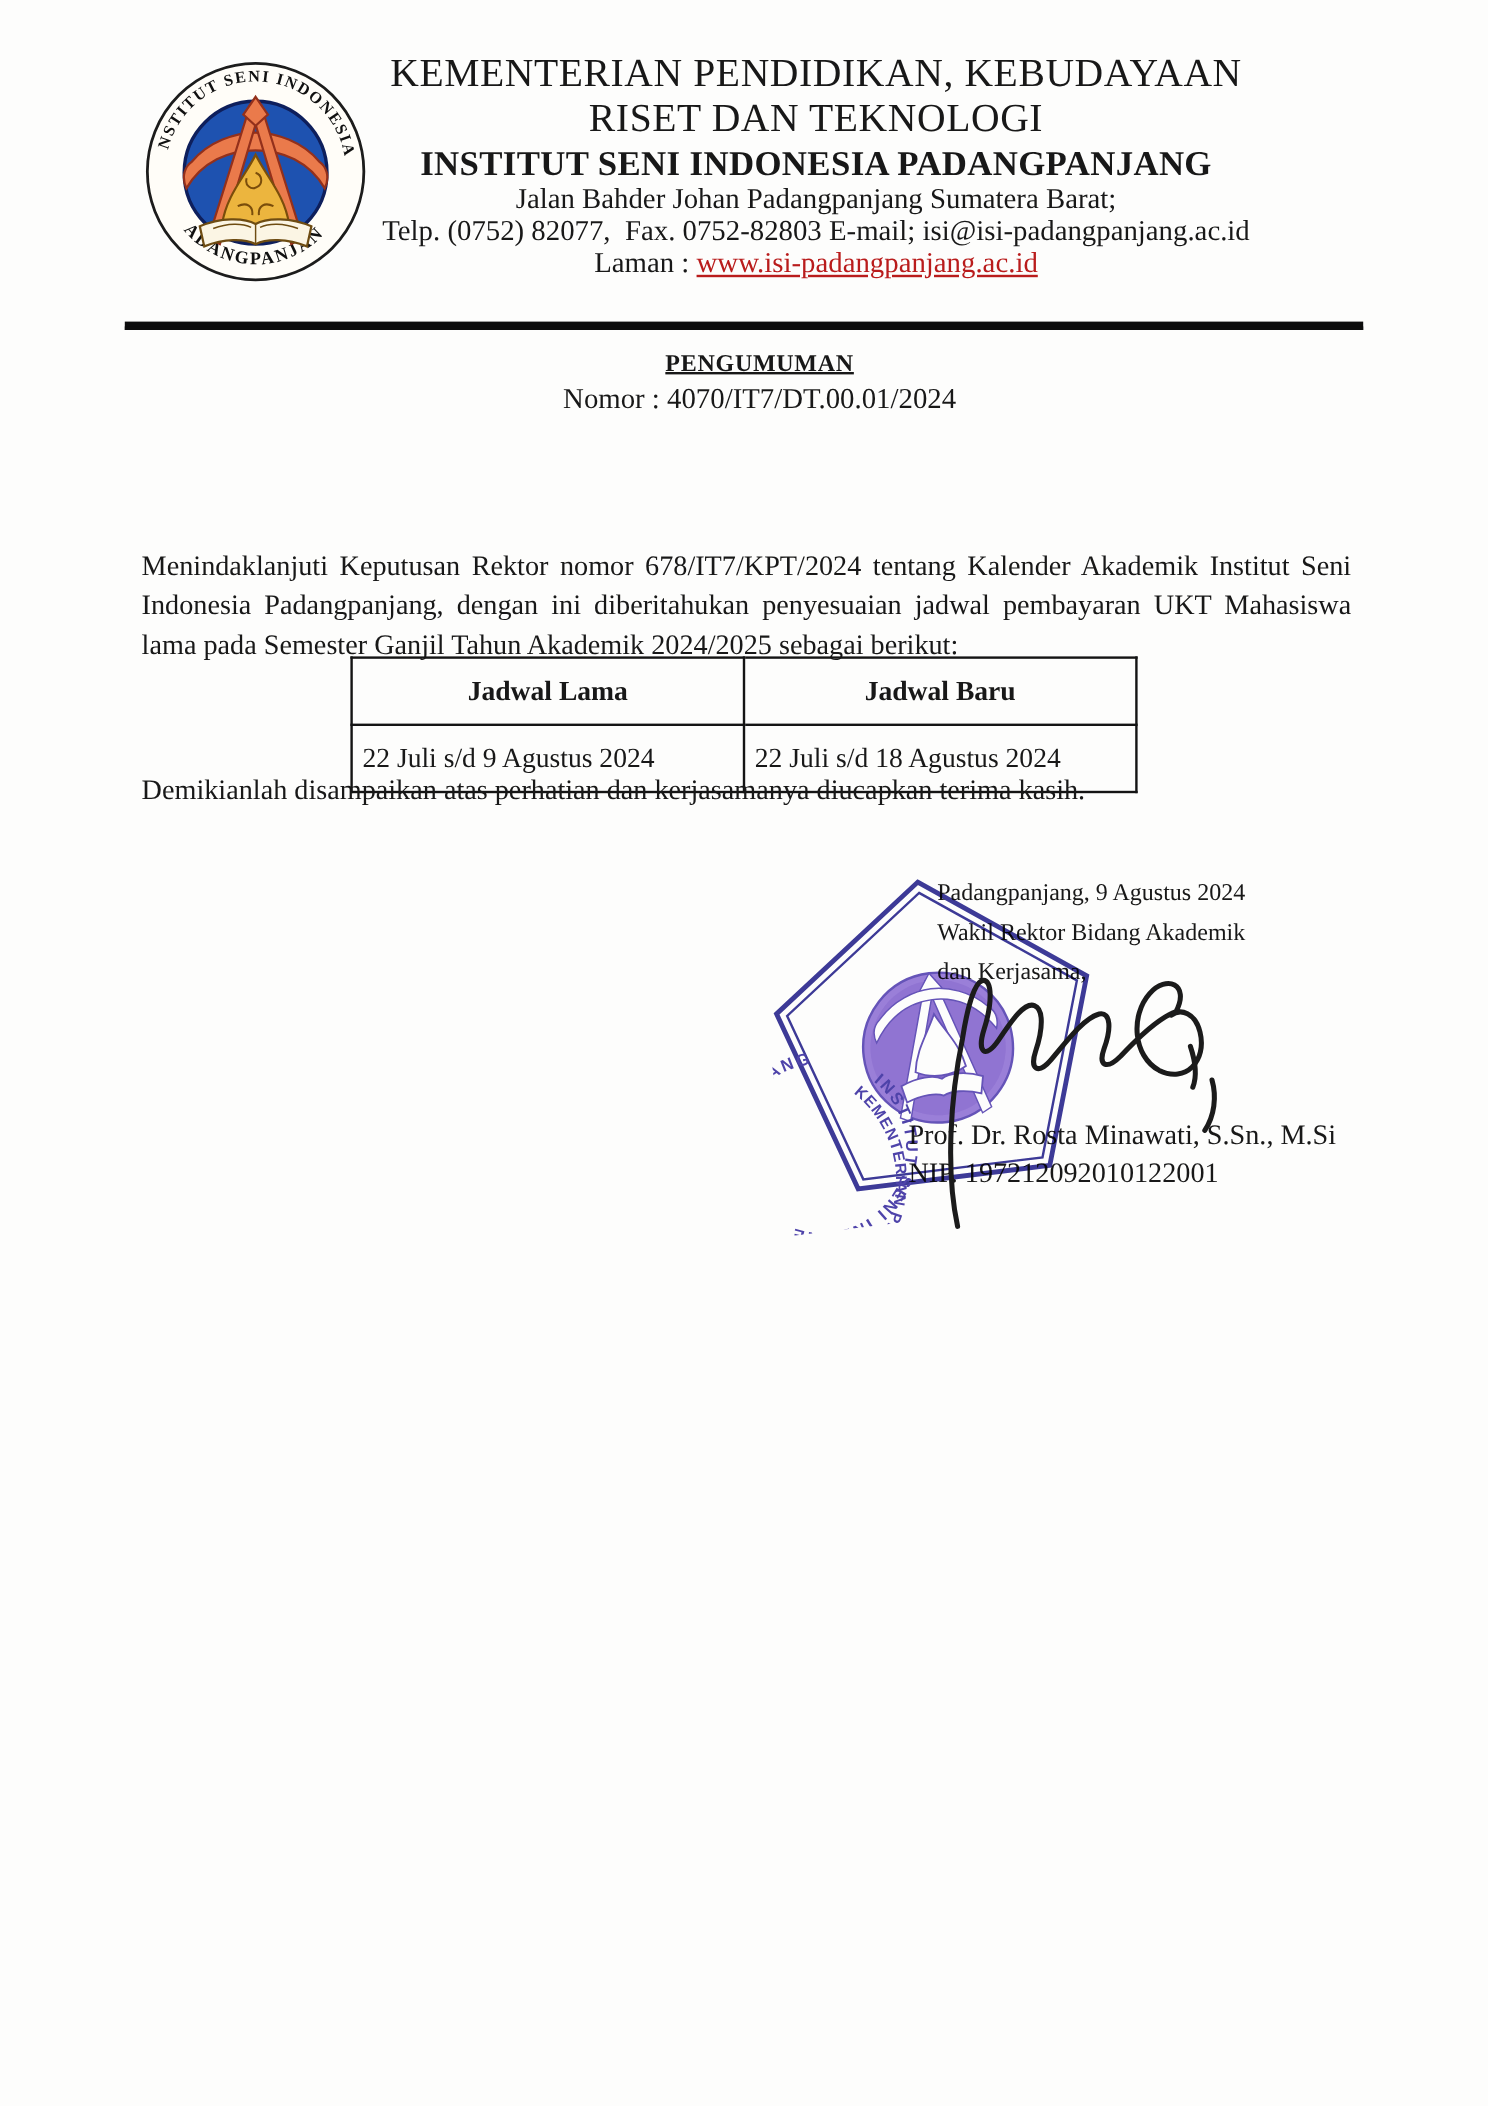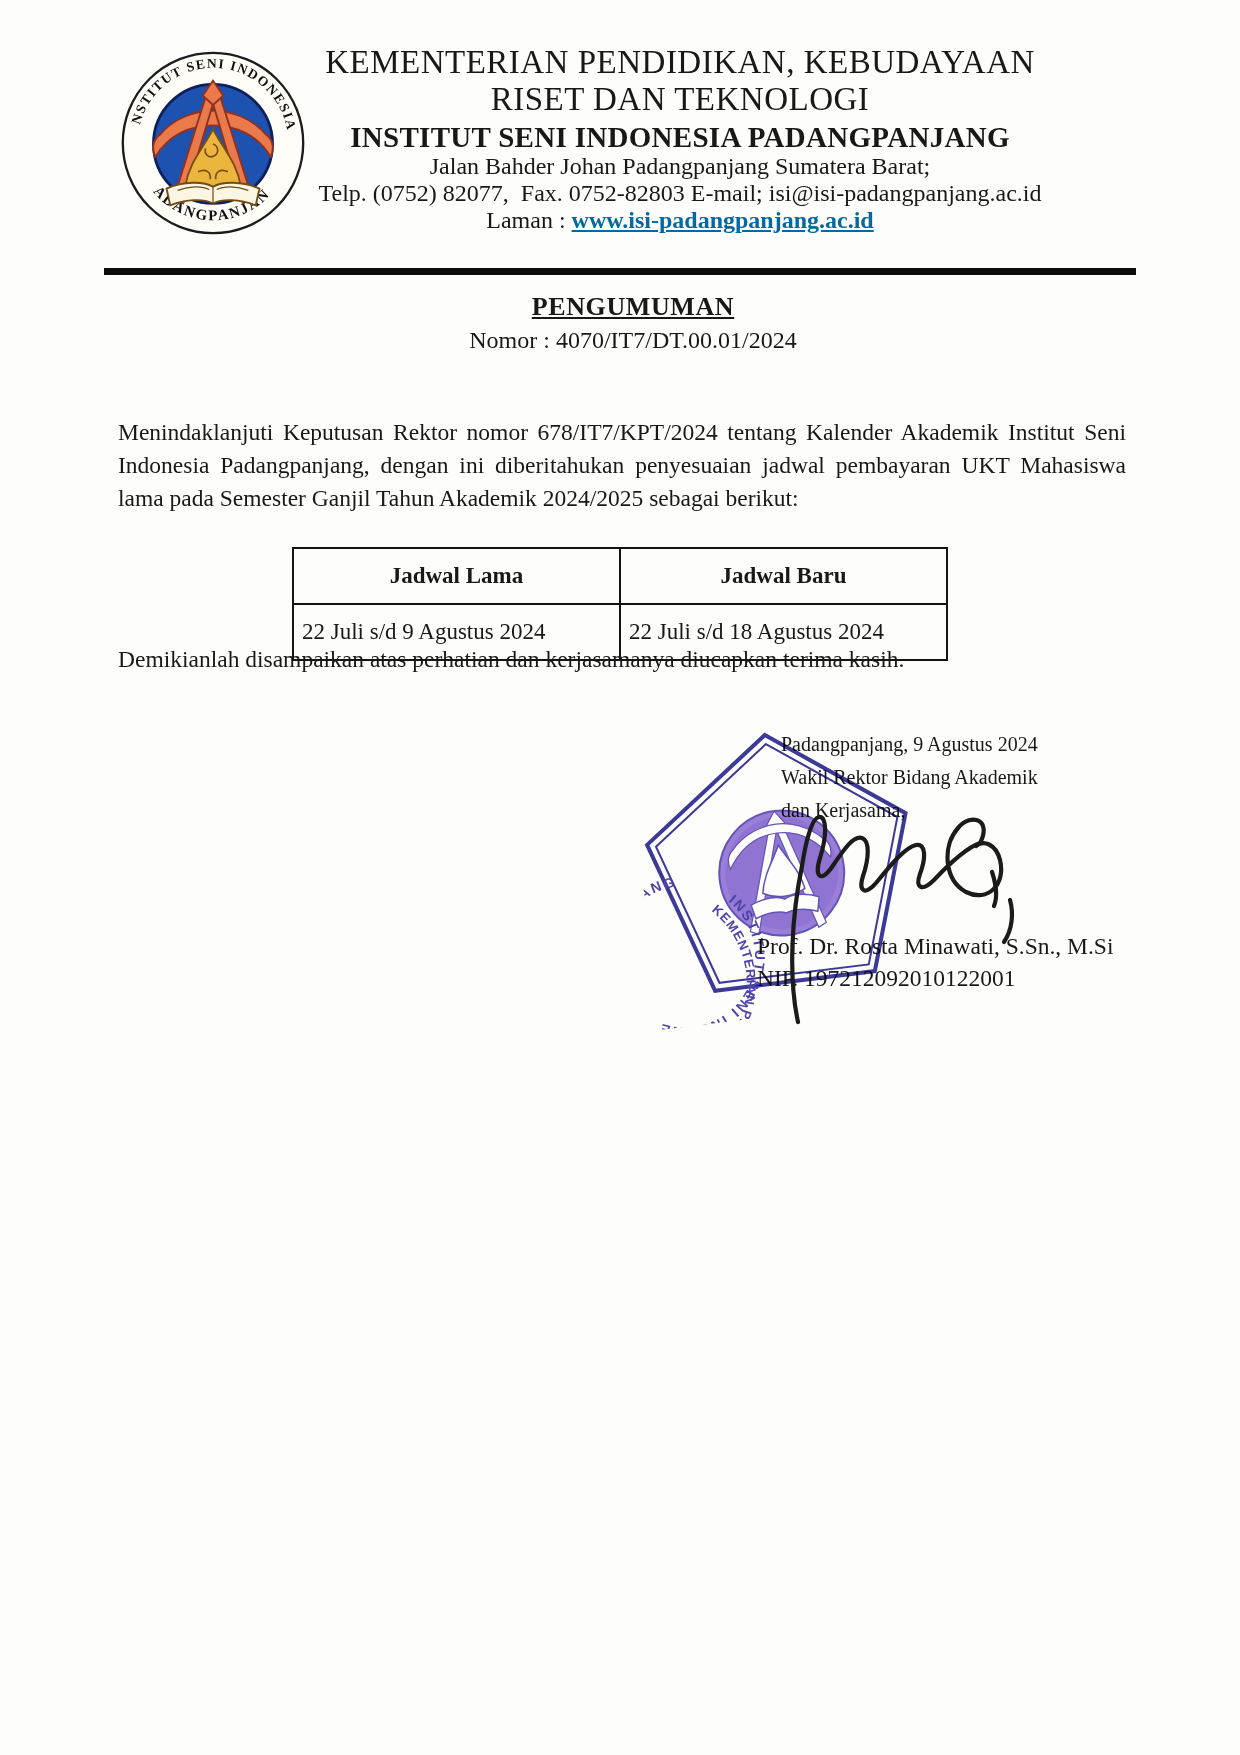--- a/index.html
+++ b/index.html
@@ -9,29 +9,29 @@
     font-family:"Liberation Serif","DejaVu Serif",serif;color:#181818;
   }
   .abs{position:absolute;}
   
   .lh-text{left:250px;top:44px;width:860px;text-align:center;line-height:1.12;}
   .lh-line1,.lh-line2{font-size:33px;letter-spacing:.5px;white-space:nowrap;}
   .lh-line3{font-size:29px;font-weight:bold;letter-spacing:.3px;margin-top:3px;white-space:nowrap;}
   .lh-addr{font-size:24px;margin-top:0;white-space:pre;}
   .lh-contact{font-size:24px;white-space:pre;}
   .lh-laman{font-size:24px;white-space:pre;}
-  .lh-url{color:#0369a1;text-decoration:underline;font-weight:bold;}
+  .lh-url{color:#b91c1c;text-decoration:underline;}
   .rule{left:104px;top:268px;width:1032px;height:4px;background:#0d0d0d;
         border-bottom:3px solid #0d0d0d;border-top:0;box-shadow:0 7px 0 -4px #0d0d0d;}
   
   .title-wrap{left:130px;top:292px;width:1006px;text-align:center;}
-  .doc-title{font-size:26px;font-weight:bold;text-decoration:underline;letter-spacing:.6px;text-align:center;}
+  .doc-title{font-size:20px;font-weight:bold;text-decoration:underline;letter-spacing:.6px;text-align:center;}
   .doc-number{font-size:24px;margin-top:5px;}
   
-  .paragraph{left:118px;top:416px;width:1008px;font-size:23.5px;line-height:33px;
+  .paragraph{left:118px;top:456px;width:1008px;font-size:23.5px;line-height:33px;
              text-align:justify;}
   .closing{left:118px;top:646px;width:1008px;font-size:23.5px;}
   
   .sched{left:292px;top:547px;border-collapse:collapse;table-layout:fixed;}
   .sched td,.sched th{border:2px solid #141414;font-size:23px;height:30px;padding:12px 8px;}
   .sched th{font-weight:bold;text-align:center;width:309px;}
   .sched td{text-align:left;}
   
   .sig-lines{left:781px;top:728px;width:360px;font-size:20px;line-height:33px;white-space:nowrap;}
   .sig-name{left:757px;top:930px;width:360px;font-size:23.5px;line-height:32px;white-space:nowrap;}

